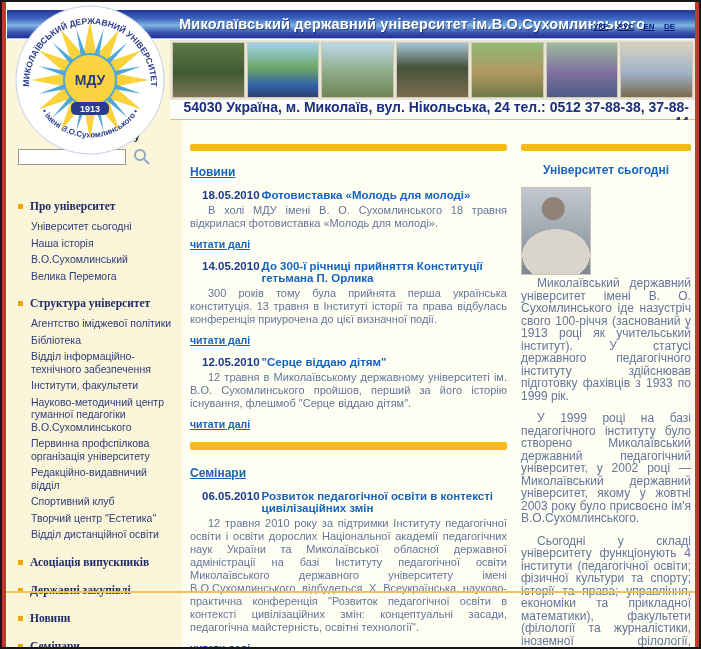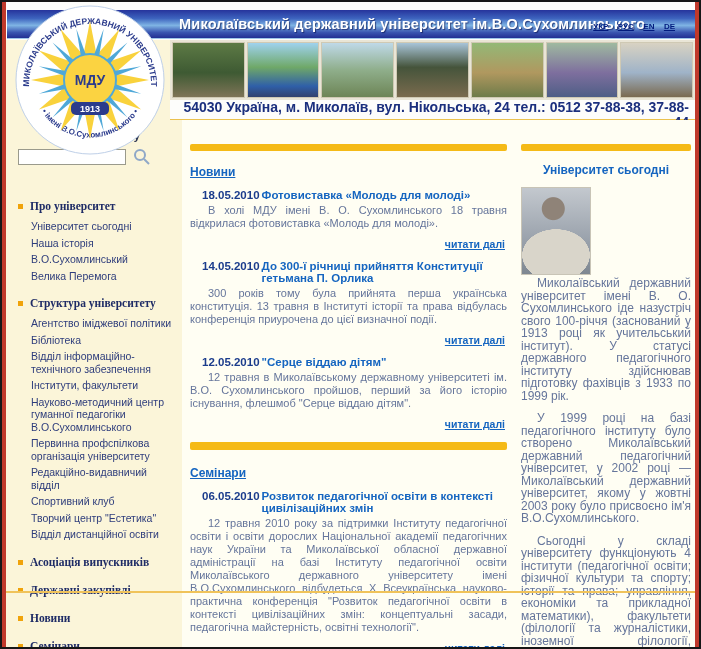--- a/index.html
+++ b/index.html
@@ -84,21 +84,21 @@
   }
 
   .news-item { margin-bottom:6px; }
   .news-head { display:flex; gap:2px; font-size:11.5px;margin-left:12px; }
   .news-date { color:#1B3C8C; font-weight:bold; flex:none; }
   .news-title { color:#1565C0; font-weight:bold; cursor:pointer; }
   .news-body {
     margin-top:3px; color:#65759B; font-size:11px; line-height:13px;
     text-align:justify; text-indent:18px;
   }
-  .read-more { text-align:right; margin:4px 2px 8px 0; }
+  .read-more { margin:4px 2px 8px 0; }
   .read-more a { color:#1565C0; font-size:10.5px; font-weight:bold; text-decoration:underline; cursor:pointer; }
 
   .divider { height:8px; background:#F5BA16; border-radius:2px; margin:10px 0 2px; }
 
   .rc-title { text-align:center; color:#1565C0; font-weight:bold; font-size:12px; margin:12px 0 8px; }
   .rc-body { overflow:hidden; }
   .rc-photo {
     float:left; width:70px; height:88px; margin:2px 7px 2px 0;
     border:1px solid #C8C4B6;
     background:
@@ -214,21 +214,21 @@
           <span class="menu-bullet"></span>
           <span class="lbl">Про університет</span>
         </div>
         <a class="menu-sub">Університет сьогодні</a>
         <a class="menu-sub">Наша історія</a>
         <a class="menu-sub">В.О.Сухомлинський</a>
         <a class="menu-sub">Велика Перемога</a>
 
         <div class="menu-head">
           <span class="menu-bullet"></span>
-          <span class="lbl">Структура університету</span>
+          <span class="lbl">Структура університет</span>
         </div>
         <a class="menu-sub">Агентство іміджевої політики</a>
         <a class="menu-sub">Бібліотека</a>
         <a class="menu-sub">Відділ інформаційно-технічного забезпечення</a>
         <a class="menu-sub">Інститути, факультети</a>
         <a class="menu-sub">Науково-методичний центр гуманної педагогіки В.О.Сухомлинського</a>
         <a class="menu-sub">Первинна профспілкова організація університету</a>
         <a class="menu-sub">Редакційно-видавничий відділ</a>
         <a class="menu-sub">Спортивний клуб</a>
         <a class="menu-sub">Творчий центр "Естетика"</a>

